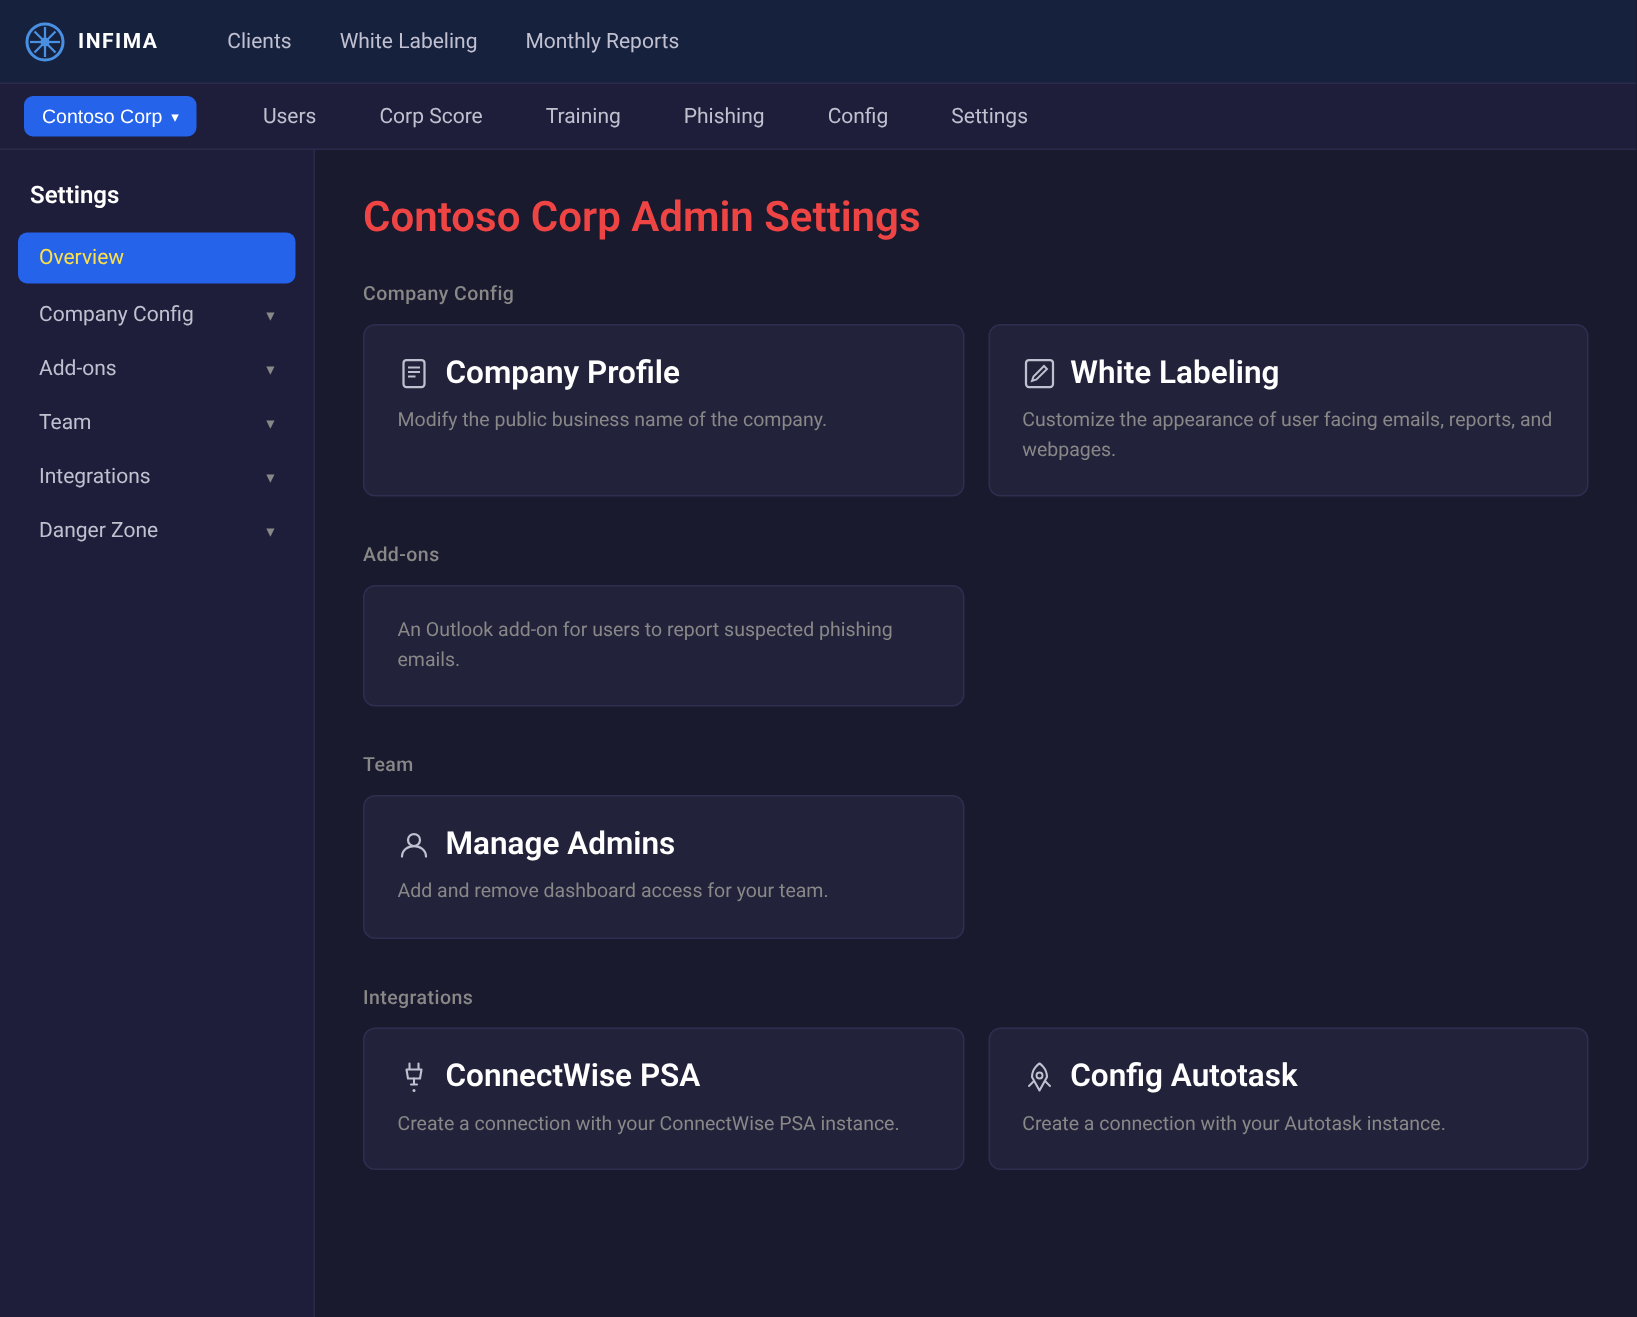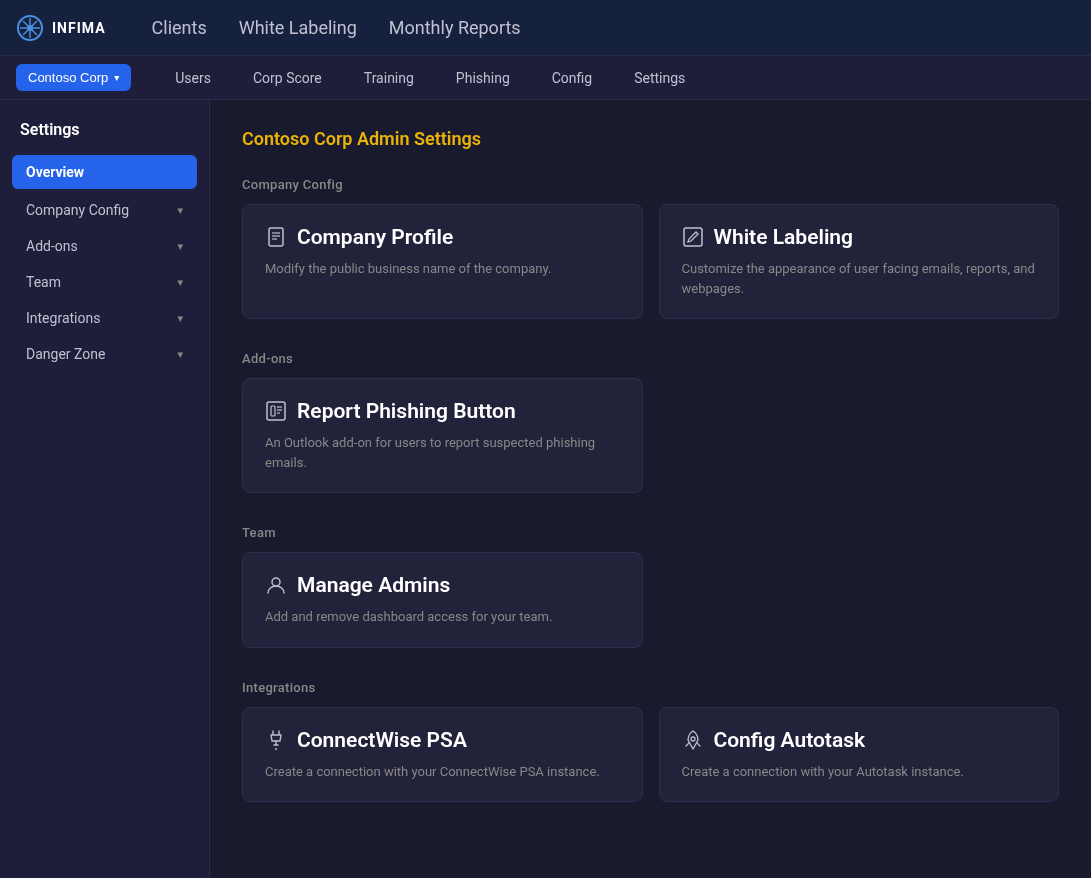--- a/index.html
+++ b/index.html
@@ -39,21 +39,21 @@
     }
     .top-nav-links {
       display: flex;
       gap: 4px;
     }
     .top-nav-link {
       color: #c0c0d0;
       padding: 6px 14px;
       border-radius: 4px;
       cursor: pointer;
-      font-size: 18px;
+      font-size: 14px;
       transition: background 0.15s;
     }
 
     
     .second-nav {
       background: #1e1e3a;
       height: 44px;
       display: flex;
       align-items: center;
       padding: 0 16px;
@@ -100,26 +100,26 @@
     }
     .sidebar-title {
       color: #ffffff;
       font-size: 16px;
       font-weight: 600;
       margin-bottom: 16px;
       padding: 0 8px;
     }
     .sidebar-item-overview {
       background: #2563eb;
-      color: #ffffff;
+      color: #fde047;
       padding: 9px 14px;
       border-radius: 6px;
       cursor: pointer;
       font-size: 14px;
-      font-weight: 700;
+      font-weight: 400;
       margin-bottom: 4px;
     }
     .sidebar-item {
       display: flex;
       align-items: center;
       justify-content: space-between;
       padding: 9px 14px;
       border-radius: 6px;
       cursor: pointer;
       color: #c0c0d0;
@@ -130,23 +130,23 @@
     .sidebar-item .chevron { font-size: 11px; color: #888; }
 
     
     .main-content {
       flex: 1;
       padding: 28px 32px;
       overflow-y: auto;
       background: #1a1a2e;
     }
     .page-title {
-      font-size: 18px;
+      font-size: 28px;
       font-weight: 600;
-      color: #eab308;
+      color: #ef4444;
       margin-bottom: 28px;
     }
 
     
     .section-label {
       color: #888;
       font-size: 13px;
       font-weight: 500;
       margin-bottom: 12px;
       letter-spacing: 0.3px;
@@ -279,30 +279,20 @@
           </svg>
           <span class="card-title">White Labeling</span>
         </div>
         <div class="card-desc">Customize the appearance of user facing emails, reports, and webpages.</div>
       </div>
     </div>
 
     <div class="section-label">Add-ons</div>
     <div class="cards-row">
       <div class="card" style="max-width: calc(50% - 8px);">
-        <div class="card-header">
-          <svg class="card-icon" viewBox="0 0 22 22" fill="none">
-            <rect x="2" y="2" width="18" height="18" rx="2" stroke="#c0c0d0" stroke-width="1.5"></rect>
-            <rect x="6" y="6" width="4" height="10" rx="1" stroke="#c0c0d0" stroke-width="1.2"></rect>
-            <line x1="12" y1="7" x2="17" y2="7" stroke="#c0c0d0" stroke-width="1.2"></line>
-            <line x1="12" y1="10" x2="17" y2="10" stroke="#c0c0d0" stroke-width="1.2"></line>
-            <line x1="12" y1="13" x2="15" y2="13" stroke="#c0c0d0" stroke-width="1.2"></line>
-          </svg>
-          <span class="card-title">Report Phishing Button</span>
-        </div>
         <div class="card-desc">An Outlook add-on for users to report suspected phishing emails.</div>
       </div>
     </div>
 
     <div class="section-label">Team</div>
     <div class="cards-row">
       <div class="card" style="max-width: calc(50% - 8px);">
         <div class="card-header">
           <svg class="card-icon" viewBox="0 0 22 22" fill="none">
             <circle cx="11" cy="8" r="4" stroke="#c0c0d0" stroke-width="1.5"></circle>

